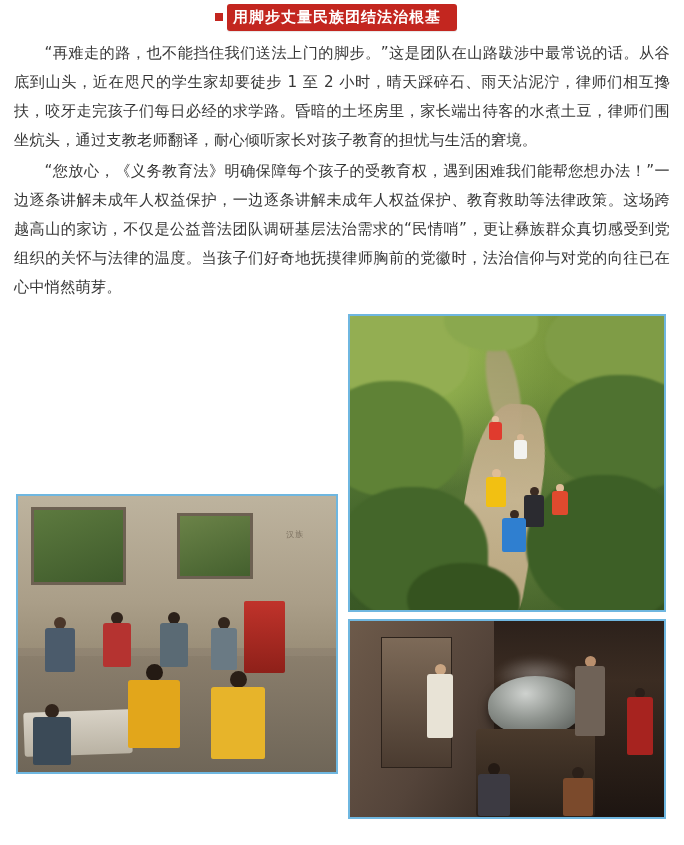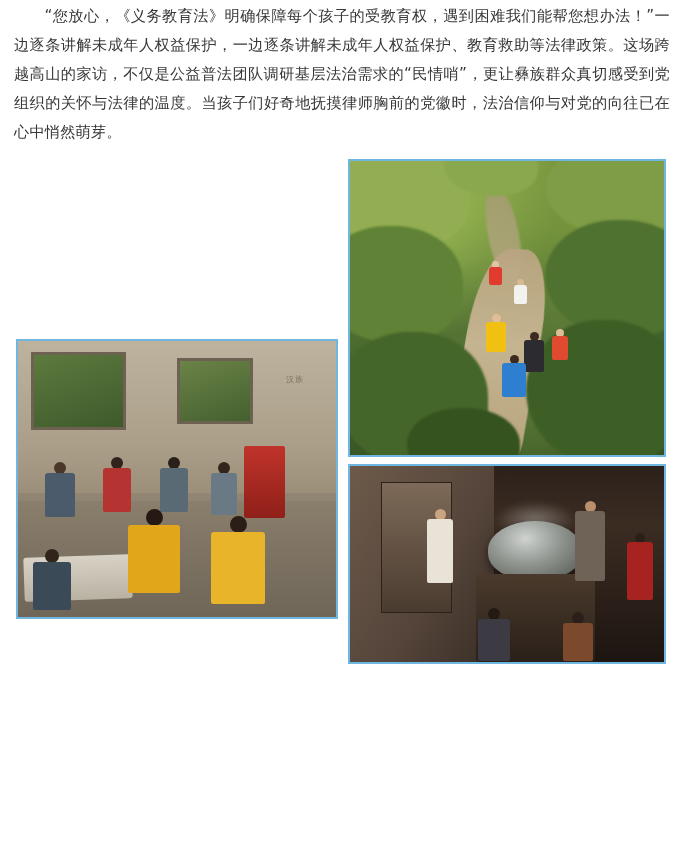--- a/index.html
+++ b/index.html
@@ -217,22 +217,29 @@
     color: #5e5344; font-size: 8px; letter-spacing: 1px;
     transform: rotate(-3deg); opacity: 0.65;
     font-family: "Liberation Mono", monospace;
   }
 </style>
 </head>
 <body>
 
 <div class="page">
 
+  <div class="header">
+    <div class="banner">
+      <span class="banner-marker"></span>
+      <span class="banner-title">用脚步丈量民族团结法治根基</span>
+    </div>
+  </div>
 
   <div class="content">
+    <p class="para">“再难走的路，也不能挡住我们送法上门的脚步。”这是团队在山路跋涉中最常说的话。从谷底到山头，近在咫尺的学生家却要徒步 1 至 2 小时，晴天踩碎石、雨天沾泥泞，律师们相互搀扶，咬牙走完孩子们每日必经的求学路。昏暗的土坯房里，家长端出待客的水煮土豆，律师们围坐炕头，通过支教老师翻译，耐心倾听家长对孩子教育的担忧与生活的窘境。</p>
     <p class="para">“您放心，《义务教育法》明确保障每个孩子的受教育权，遇到困难我们能帮您想办法！”一边逐条讲解未成年人权益保护，一边逐条讲解未成年人权益保护、教育救助等法律政策。这场跨越高山的家访，不仅是公益普法团队调研基层法治需求的“民情哨”，更让彝族群众真切感受到党组织的关怀与法律的温度。当孩子们好奇地抚摸律师胸前的党徽时，法治信仰与对党的向往已在心中悄然萌芽。</p>
   </div>
 
   <div class="photos">
 
     <div class="photo photo-trail">
       <div class="ph-inner">
         <div class="trail-bg"></div>
         <div class="trail-path2"></div>
         <div class="trail-path"></div>

